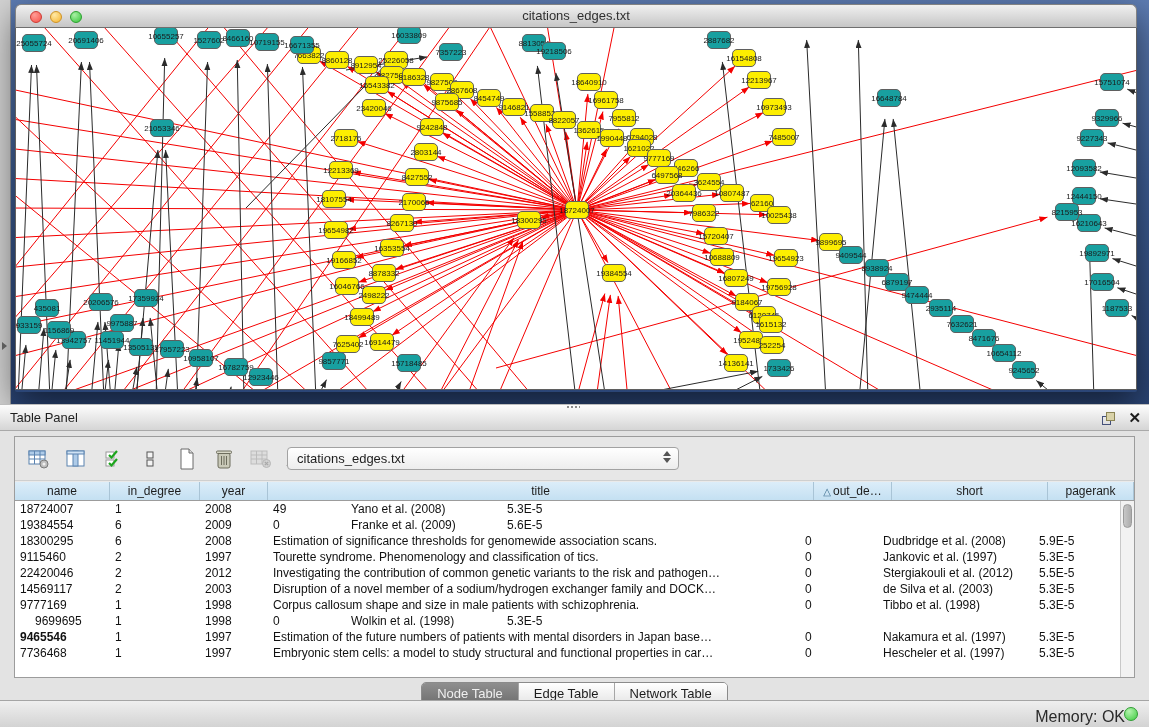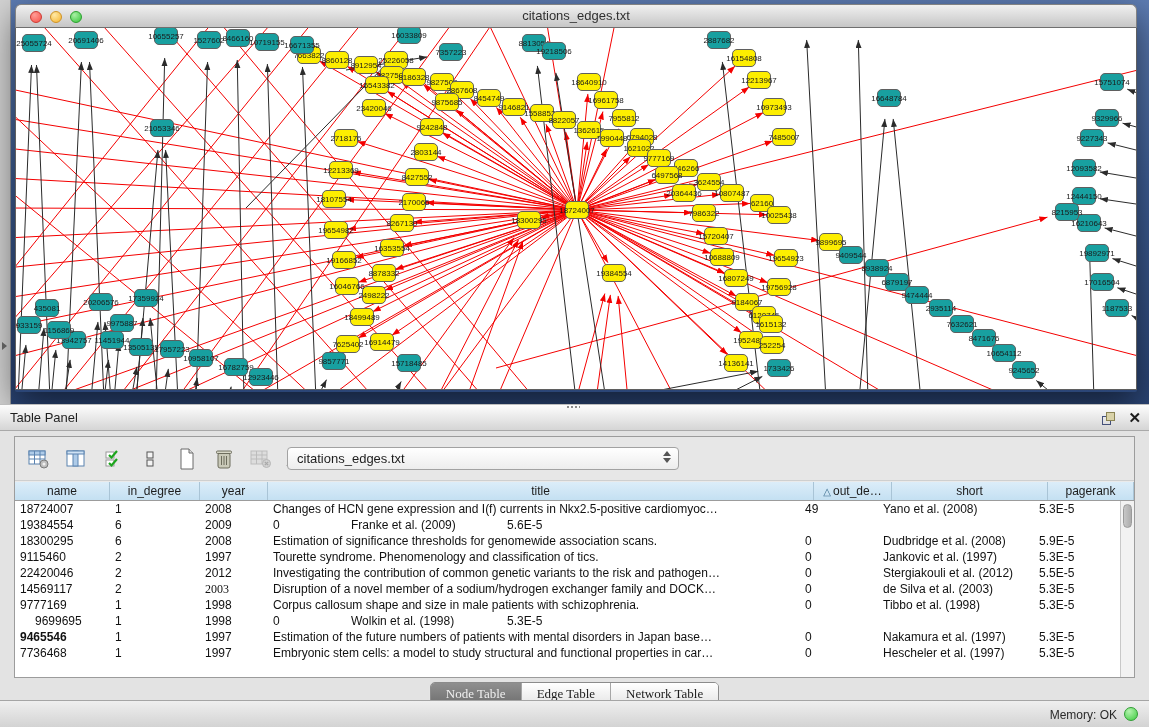--- a/index.html
+++ b/index.html
@@ -60,32 +60,32 @@
   .th .sortmark { color:#3c6e8f; font-size:10px; margin-right:2px; }
   .tbody { position:absolute; left:0; top:19px; right:14px; bottom:0; overflow:hidden; }
   .tr { display:flex; height:16px; }
   .td { font-size:12px; color:#111; line-height:16px; padding-left:5px;
     overflow:hidden; white-space:nowrap; flex:0 0 auto; }
   .vscroll { position:absolute; right:0; top:19px; bottom:0; width:14px;
     background:#f2f2f2; border-left:1px solid #c8c8c8; }
   .vthumb { position:absolute; left:2px; top:3px; width:9px; height:24px;
     background:linear-gradient(90deg,#c7c7c7,#adadad); border-radius:5px; border:1px solid #9a9a9a; }
 
-  .tabs { position:absolute; left:0; right:0; top:278px; text-align:center;font-family:Liberation Serif, serif; }
+  .tabs { position:absolute; left:0; right:0; top:278px; text-align:center; }
   .segctl { display:inline-flex; border:1px solid #8b8b8b; border-radius:5px; overflow:hidden;
     box-shadow:0 1px 1px rgba(255,255,255,.7); }
   .seg { font-size:13px; padding:3px 15px 4px 15px; background:linear-gradient(#ffffff,#e4e4e4);
     color:#1c1c1c; border-right:1px solid #a6a6a6; cursor:default; }
   .seg:last-child { border-right:none; }
   .seg.active { background:linear-gradient(#8f8f8f,#6e6e6e); color:#efefef; }
 
   
   .statusbar { position:absolute; left:0; top:700px; width:1149px; height:27px;
     background:linear-gradient(#efefef,#d3d3d3); border-top:1px solid #a5a5a5; }
-  .mem-label { position:absolute; right:32px; top:7px; font-size:12px; color:#2a2a2a; }
+  .mem-label { position:absolute; right:24px; top:7px; font-size:16px; color:#2a2a2a; }
   .mem-dot { position:absolute; right:11px; top:6px; width:14px; height:14px; border-radius:50%;
     background:radial-gradient(circle at 35% 28%,#b4f3ae,#3ecb41); border:1px solid #2f9e33; }
 </style>
 </head>
 <body>
 
 <div class="desktop">
   <div class="side-strip">
     <div class="side-arrow"></div>
   </div>
@@ -846,21 +846,20 @@
           <div class="th" style="flex: 1 1 auto;">title</div>
           <div class="th" style="width: 78px;"><span class="sortmark">△</span>out_de…</div>
           <div class="th" style="width: 156px;">short</div>
           <div class="th" style="width: 86px;">pagerank</div>
         </div>
       <div class="tbody" id="tbody">
           <div class="tr">
             <div class="td" style="width: 95px;">18724007</div>
             <div class="td" style="width: 90px;">1</div>
             <div class="td" style="width: 68px;">2008</div>
-            <div class="td" style="flex: 1 1 auto;">Changes of HCN gene expression and I(f) currents in Nkx2.5-positive cardiomyoc…</div>
             <div class="td" style="width: 78px;">49</div>
             <div class="td" style="width: 156px;">Yano et al. (2008)</div>
             <div class="td" style="width: 86px;">5.3E-5</div>
           </div>
           <div class="tr">
             <div class="td" style="width: 95px;">19384554</div>
             <div class="td" style="width: 90px;">6</div>
             <div class="td" style="width: 68px;">2009</div>
             <div class="td" style="width: 78px;">0</div>
             <div class="td" style="width: 156px;">Franke et al. (2009)</div>
@@ -889,21 +888,21 @@
             <div class="td" style="width: 90px;">2</div>
             <div class="td" style="width: 68px;">2012</div>
             <div class="td" style="flex: 1 1 auto;">Investigating the contribution of common genetic variants to the risk and pathogen…</div>
             <div class="td" style="width: 78px;">0</div>
             <div class="td" style="width: 156px;">Stergiakouli et al. (2012)</div>
             <div class="td" style="width: 86px;">5.5E-5</div>
           </div>
           <div class="tr">
             <div class="td" style="width: 95px;">14569117</div>
             <div class="td" style="width: 90px;">2</div>
-            <div class="td" style="width: 68px; font-family: Liberation Serif, serif;">2003</div>
+            <div class="td" style="width: 68px;">2003</div>
             <div class="td" style="flex: 1 1 auto;">Disruption of a novel member of a sodium/hydrogen exchanger family and DOCK…</div>
             <div class="td" style="width: 78px;">0</div>
             <div class="td" style="width: 156px;">de Silva et al. (2003)</div>
             <div class="td" style="width: 86px;">5.3E-5</div>
           </div>
           <div class="tr">
             <div class="td" style="width: 95px;">9777169</div>
             <div class="td" style="width: 90px;">1</div>
             <div class="td" style="width: 68px;">1998</div>
             <div class="td" style="flex: 1 1 auto;">Corpus callosum shape and size in male patients with schizophrenia.</div>

